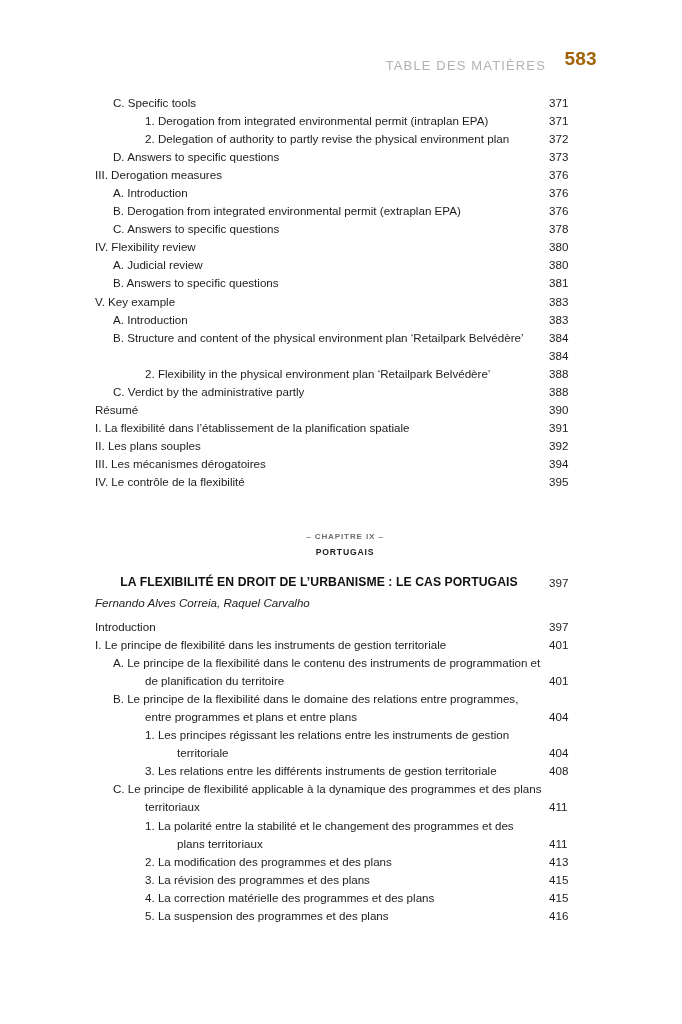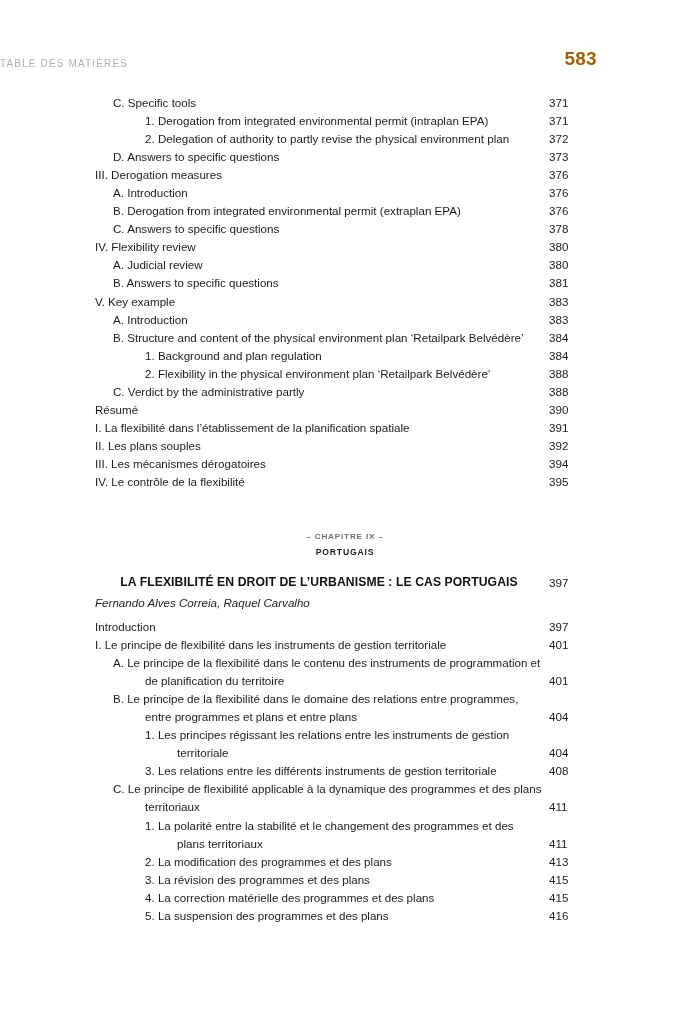--- a/index.html
+++ b/index.html
@@ -27,22 +27,22 @@
     left: 0;
     top: 56px;
     width: 682px;
     height: 22px;
   }
   .running-head-title {
     position: absolute;
     left: 0;
     top: 2px;
     width: 546px;
-    text-align: left;
-    font-size: 10px;
+    text-align: right;
+    font-size: 13px;
     letter-spacing: 1.15px;
     color: #b2b2b2;
     font-weight: 400;
     white-space: nowrap;
   }
   .folio {
     position: absolute;
     right: 85px;
     top: -8px;
     font-size: 19px;
@@ -214,21 +214,20 @@
       </div>
       <div class="entry lvl-2">
         <span class="entry-inner">A. Introduction</span>
         <span class="page-num">383</span>
       </div>
       <div class="entry lvl-2">
         <span class="entry-inner">B. Structure and content of the physical environment plan ‘Retailpark Belvédère’</span>
         <span class="page-num">384</span>
       </div>
       <div class="entry lvl-3">
-        <span class="entry-inner">1. Background and plan regulation</span>
         <span class="page-num">384</span>
       </div>
       <div class="entry lvl-3">
         <span class="entry-inner">2. Flexibility in the physical environment plan ‘Retailpark Belvédère’</span>
         <span class="page-num">388</span>
       </div>
       <div class="entry lvl-2">
         <span class="entry-inner">C. Verdict by the administrative partly</span>
         <span class="page-num">388</span>
       </div>

